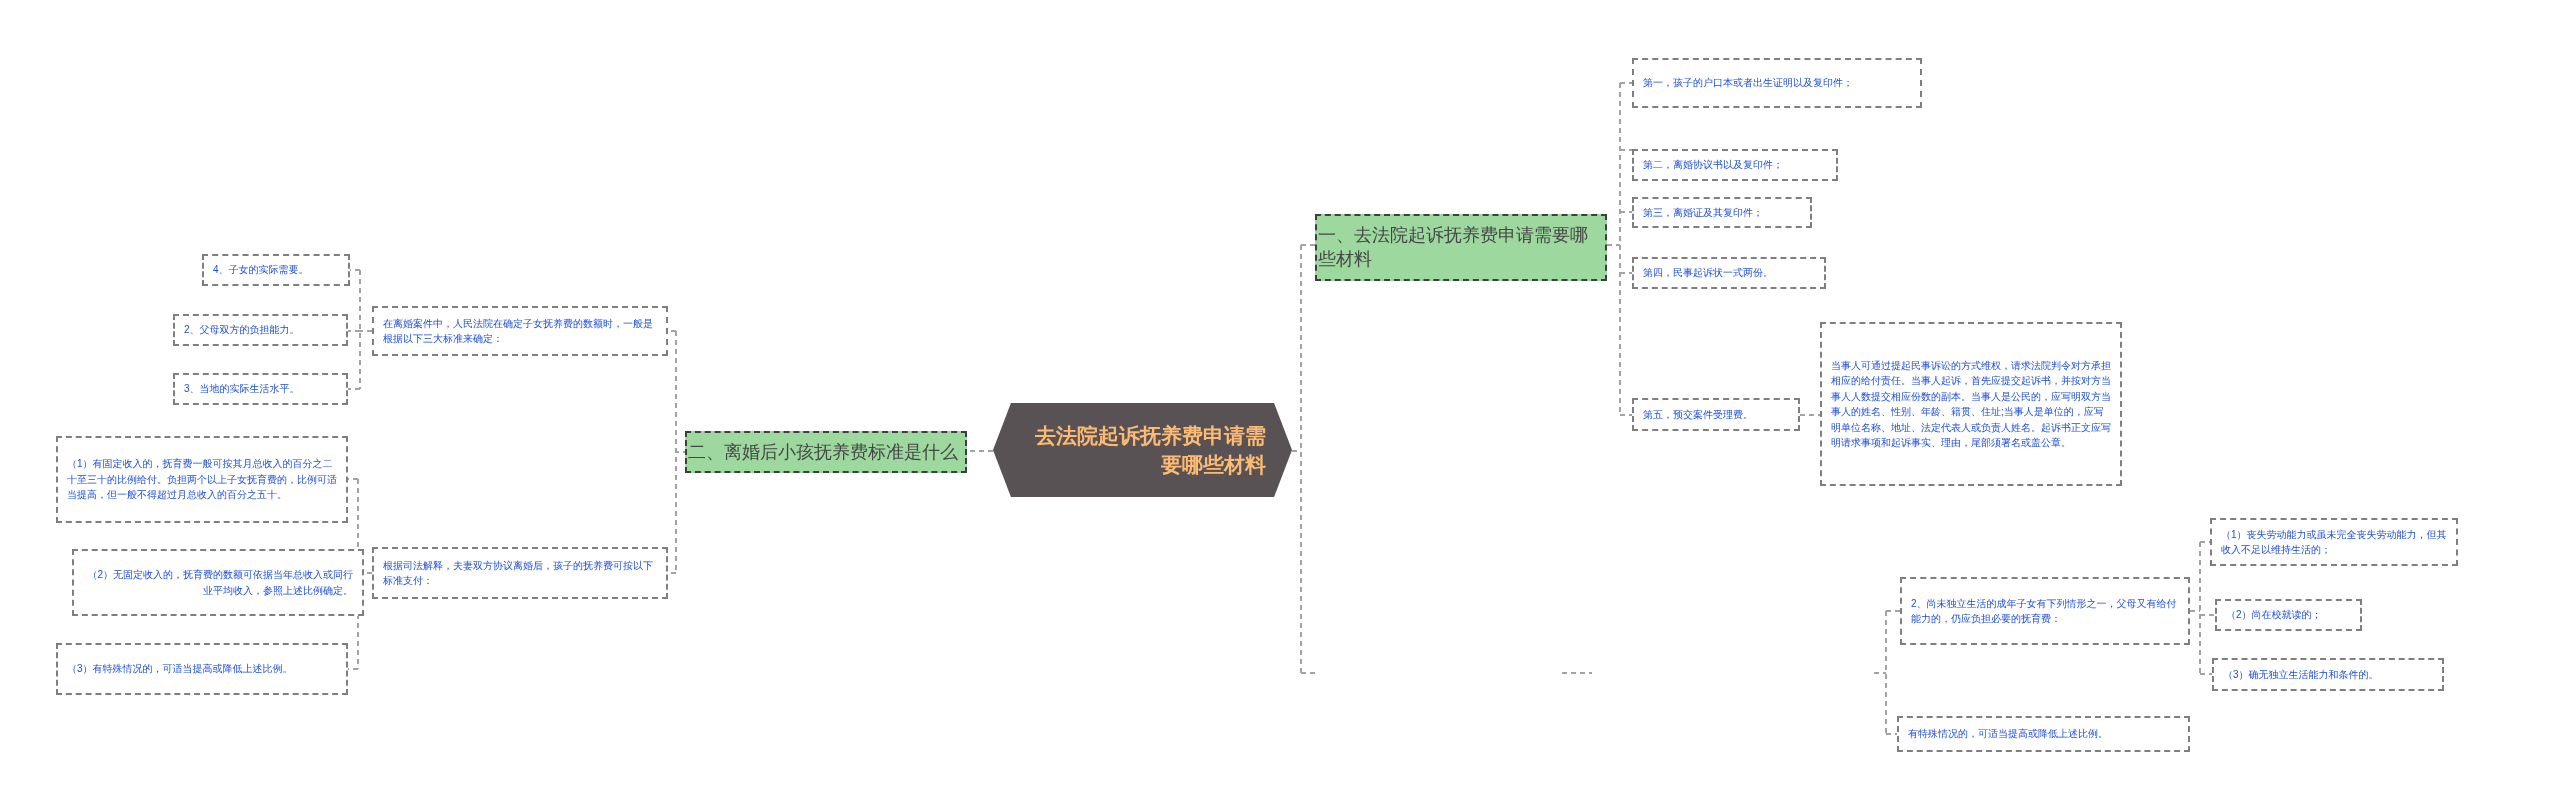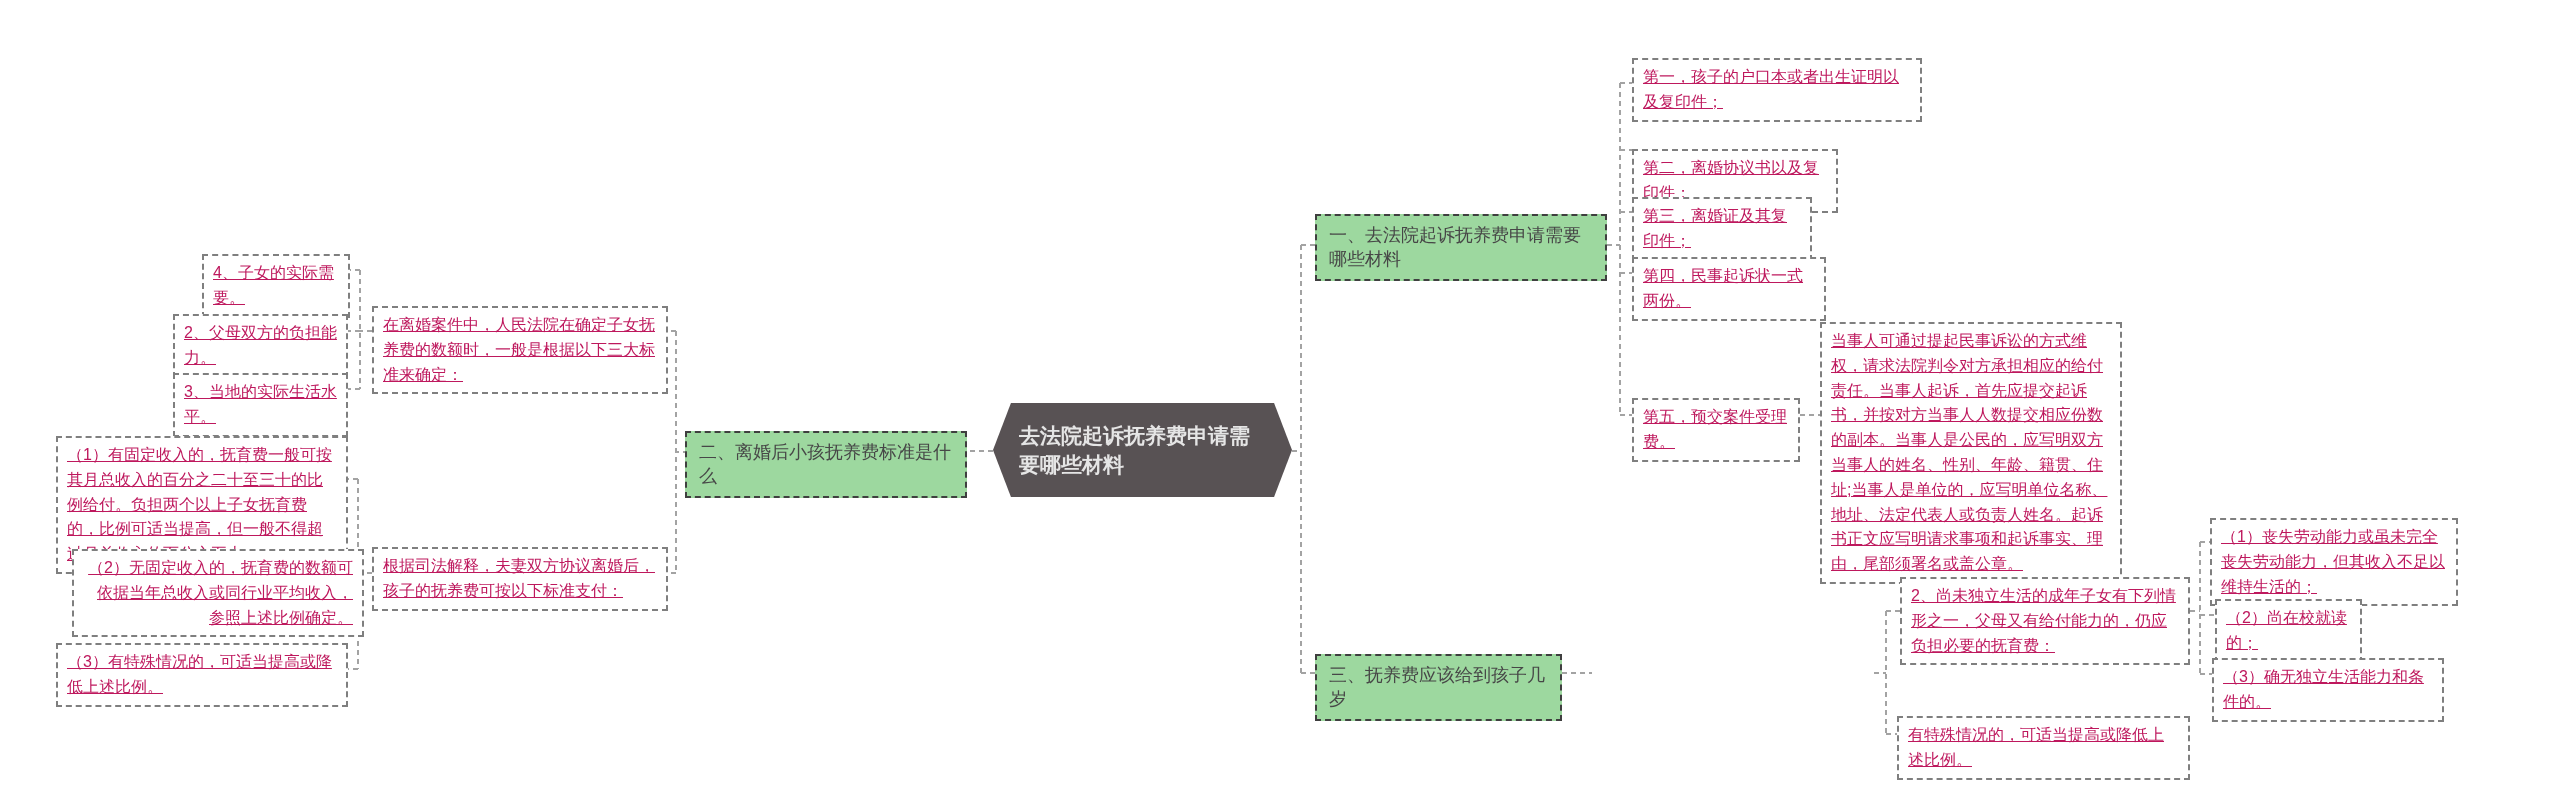--- a/index.html
+++ b/index.html
@@ -15,41 +15,40 @@
   #wires{position:absolute;left:0;top:0;width:2560px;height:810px;z-index:1;}
   .node{
     position:absolute;
     box-sizing:border-box;
     display:flex;align-items:center;
     z-index:2;
   }
   .white{
     background:#ffffff;
     border:2px dashed #7f7f7f;
-    color:#be185d;
-    font-size:16px;
+    color:#1d4ed8;
+    font-size:10px;
     line-height:1.55;
     padding:5px 9px;
-    text-decoration:underline;
   }
   .green{
     background:#9dd89f;
     border:2px dashed #3f3f3f;
     color:#474747;
     font-size:18px;
     line-height:1.35;
-    padding:7px 12px;
+    padding:7px 1px;
   }
   .center-node{
     background:#585254;
-    color:#e5e5e5;
+    color:#fdba74;
     font-size:21px;
     font-weight:bold;
     line-height:1.4;
-    text-align:left;
+    text-align:right;
     justify-content:center;
     padding:10px 26px;
     clip-path:polygon(0% 50%,6% 0%,94% 0%,100% 50%,94% 100%,6% 100%);
   }
 </style>
 </head>
 <body>
 
 <div id="canvas">
 
@@ -73,21 +72,20 @@
       <path d="M1562 673 H1592 M1874 673 H1886 M1886 611 V734 M1886 611 H1900 M1886 734 H1897"></path>
 
       <path d="M2190 611 H2200 M2200 542 V674 M2200 542 H2210 M2200 615 H2215 M2200 674 H2212"></path>
     </g>
   </svg>
 
   <div class="node center-node" style="left:993px;top:403px;width:299px;min-height:94px;">去法院起诉抚养费申请需要哪些材料</div>
 
   <div class="node green" style="left:1315px;top:214px;width:292px;min-height:62px;">一、去法院起诉抚养费申请需要哪些材料</div>
   <div class="node green" style="left:685px;top:431px;width:282px;min-height:42px;">二、离婚后小孩抚养费标准是什么</div>
-  <div class="node green" style="left:1315px;top:654px;width:247px;min-height:38px;">三、抚养费应该给到孩子几岁</div>
 
   <div class="node white" style="left:1632px;top:58px;width:290px;min-height:50px;">第一，孩子的户口本或者出生证明以及复印件；</div>
   <div class="node white" style="left:1632px;top:149px;width:206px;min-height:32px;">第二，离婚协议书以及复印件；</div>
   <div class="node white" style="left:1632px;top:197px;width:180px;min-height:31px;">第三，离婚证及其复印件；</div>
   <div class="node white" style="left:1632px;top:257px;width:194px;min-height:32px;">第四，民事起诉状一式两份。</div>
   <div class="node white" style="left:1632px;top:398px;width:168px;min-height:33px;">第五，预交案件受理费。</div>
   <div class="node white" style="left:1820px;top:322px;width:302px;min-height:164px;">当事人可通过提起民事诉讼的方式维权，请求法院判令对方承担相应的给付责任。当事人起诉，首先应提交起诉书，并按对方当事人人数提交相应份数的副本。当事人是公民的，应写明双方当事人的姓名、性别、年龄、籍贯、住址;当事人是单位的，应写明单位名称、地址、法定代表人或负责人姓名。起诉书正文应写明请求事项和起诉事实、理由，尾部须署名或盖公章。</div>
 
   <div class="node white" style="left:372px;top:306px;width:296px;min-height:50px;">在离婚案件中，人民法院在确定子女抚养费的数额时，一般是根据以下三大标准来确定：</div>
   <div class="node white" style="left:202px;top:254px;width:148px;min-height:32px;">4、子女的实际需要。</div>

